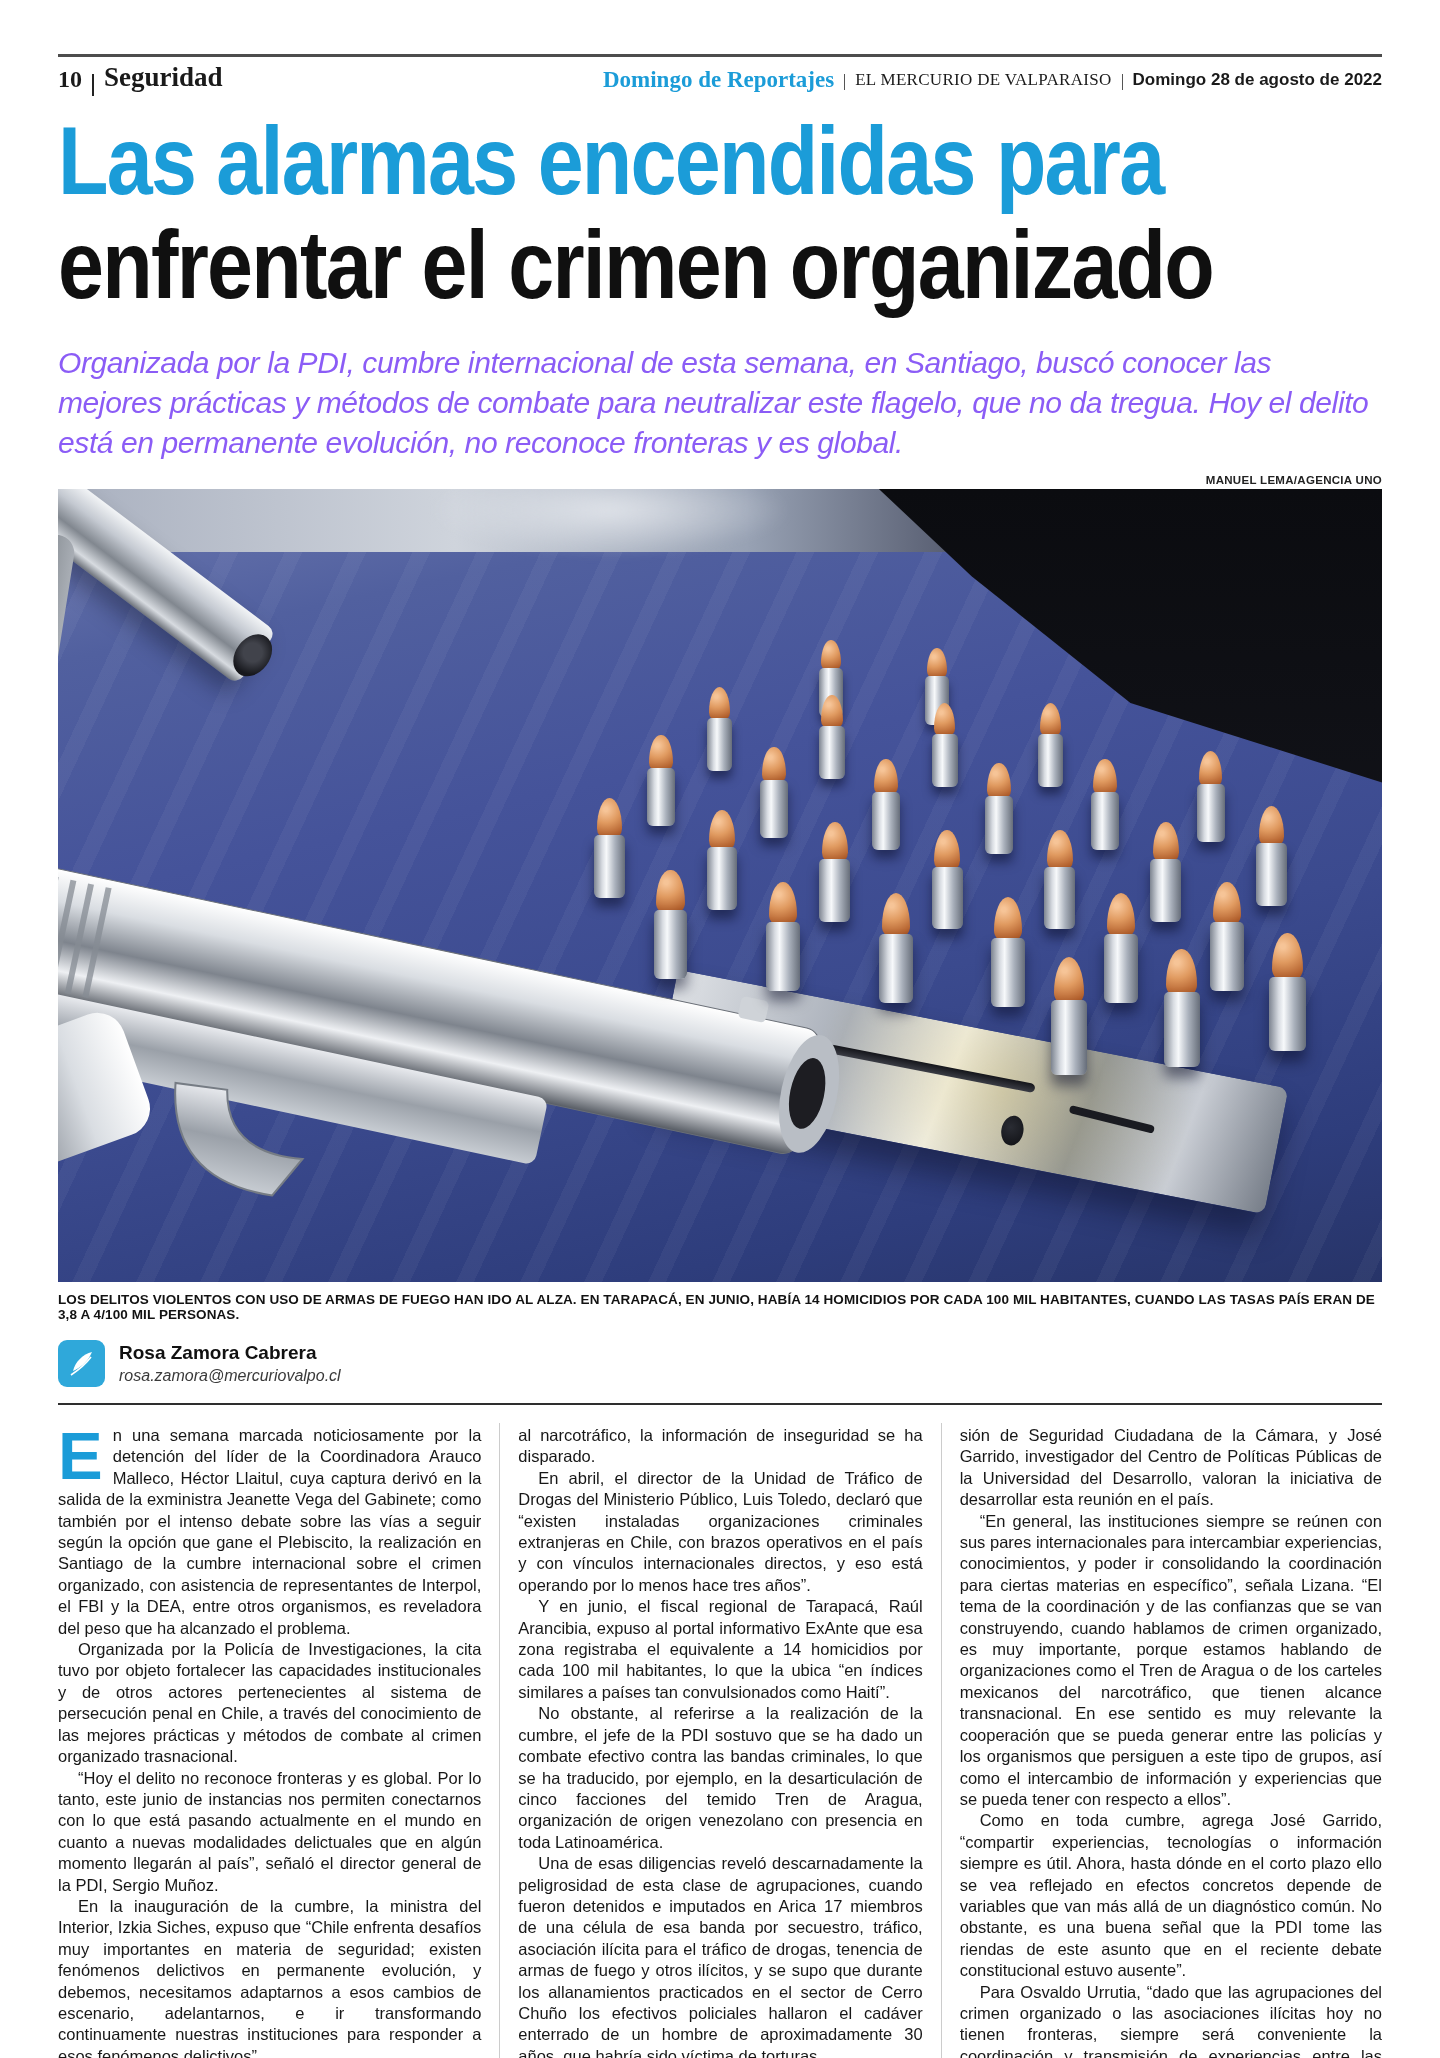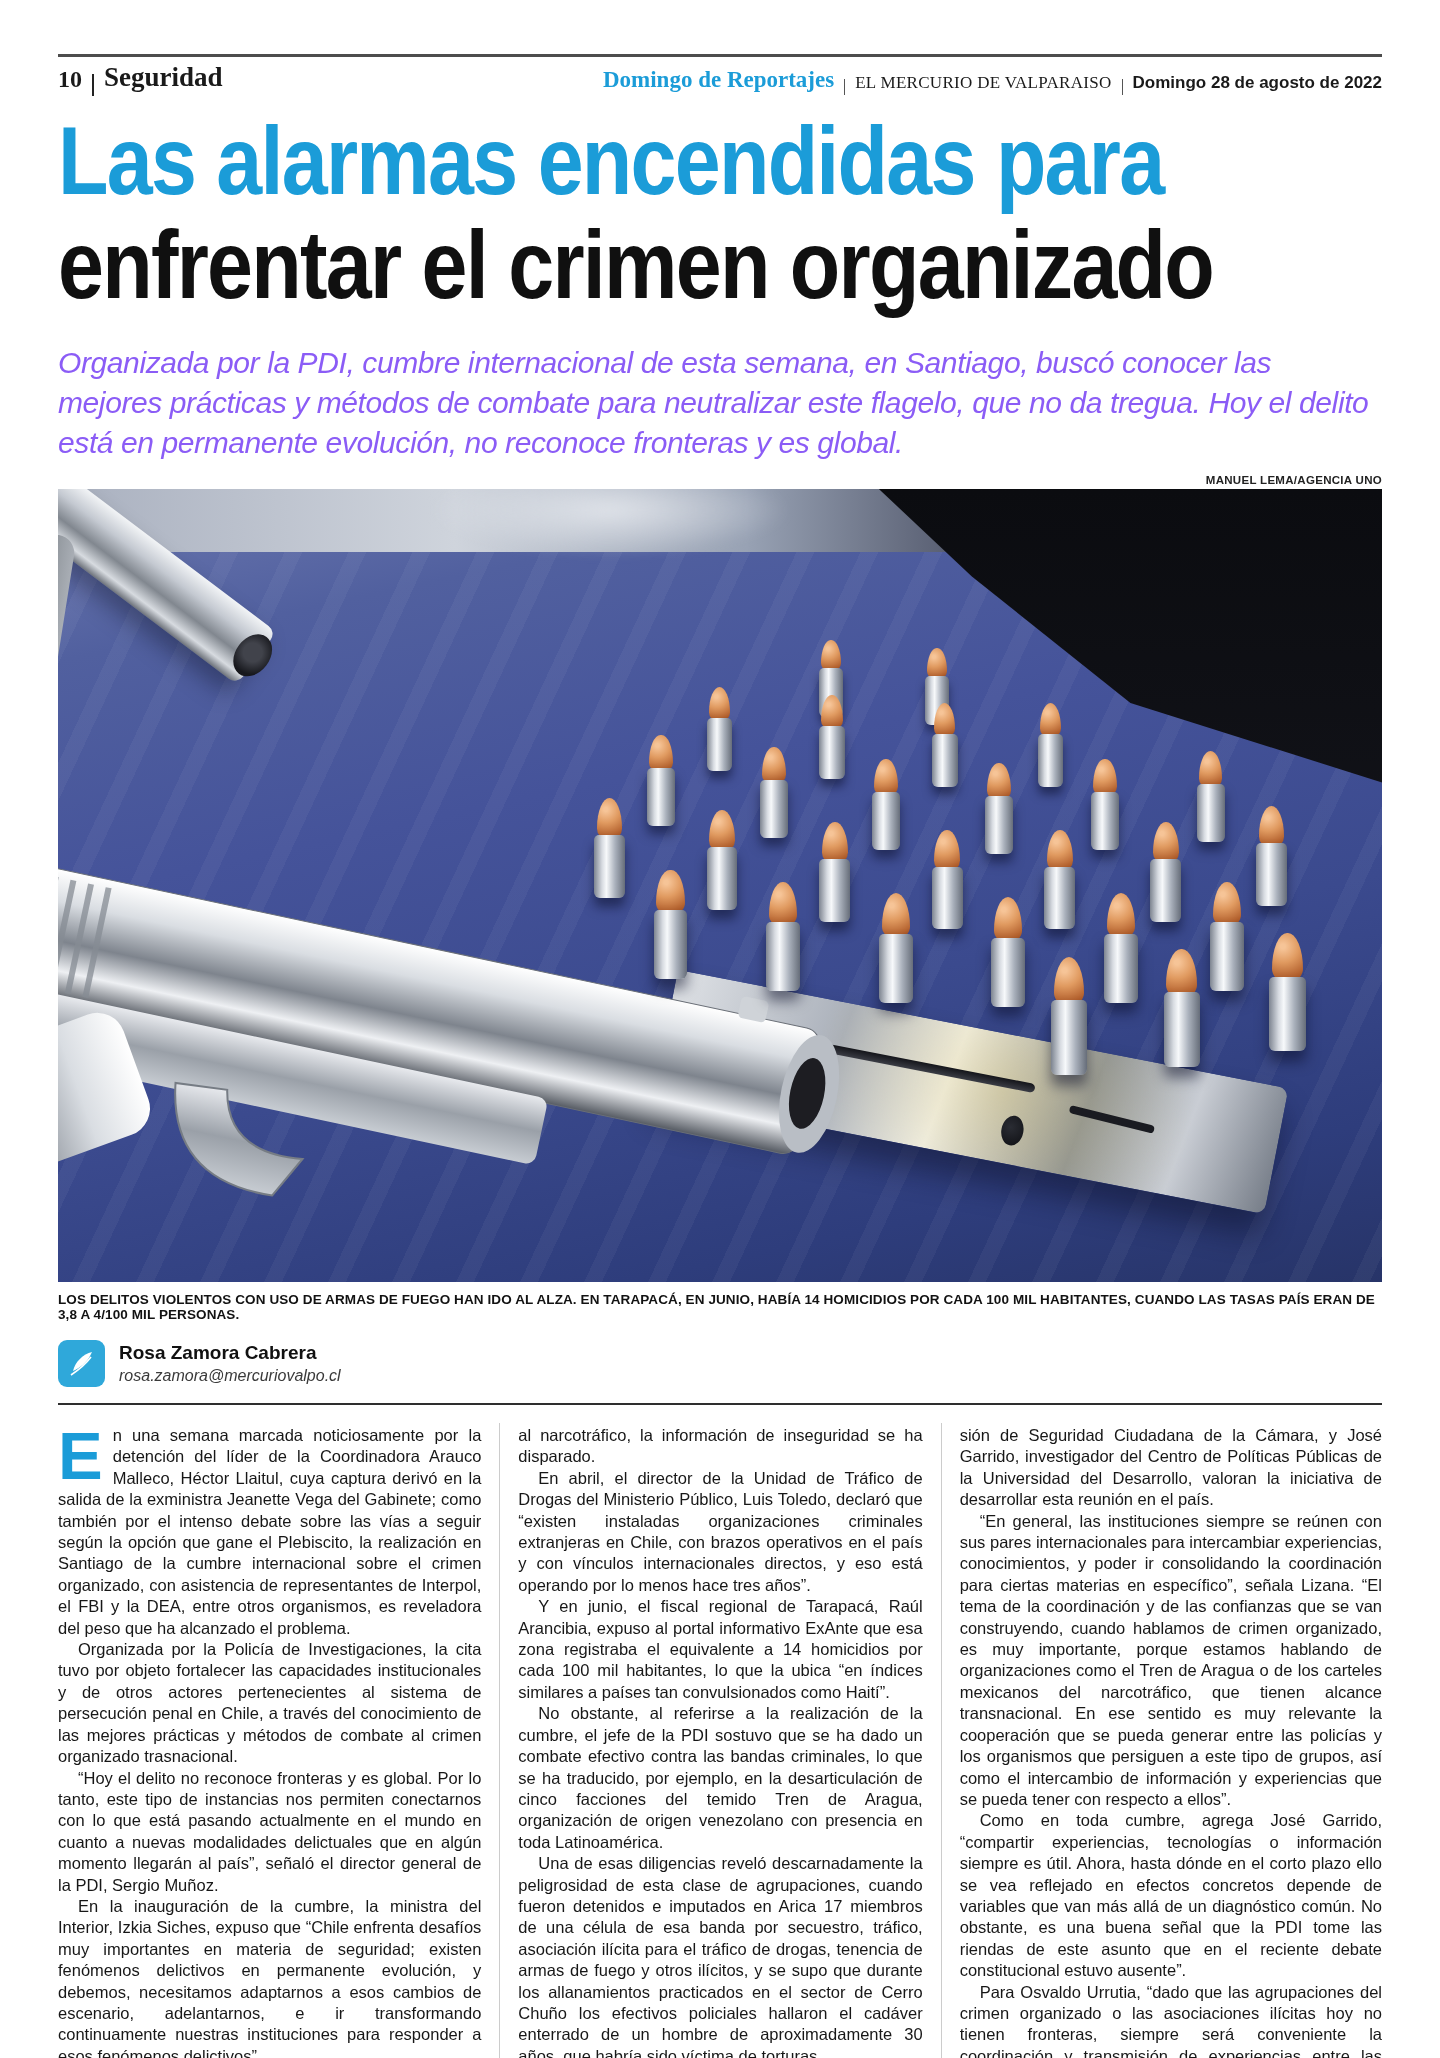--- a/index.html
+++ b/index.html
@@ -9,21 +9,21 @@
     font-family:"Liberation Sans", sans-serif; color:#1a1a1a;
   }
   .sheet { padding:0 58px; }
 
   
   .folio { border-top:3px solid #4d4d4d; margin-top:54px; padding-top:5px;
            display:flex; justify-content:space-between; align-items:baseline; }
   .folio-left { font-family:"Liberation Serif", serif; font-weight:bold; font-size:27px; display:flex; align-items:flex-end; gap:10px; }
   .folio-left .num { font-size:24px; }
   .folio-sep { display:inline-block; width:2px; height:22px; background:#222; transform:translateY(3px); }
-  .folio-right { display:flex; align-items:flex-end; gap:10px; }
+  .folio-right { display:flex; align-items:center; gap:10px; }
   .supplement { font-family:"Liberation Serif", serif; font-weight:bold; font-size:23px; color:#1b9cd8; }
   .thin-sep { display:inline-block; width:1px; height:16px; background:#555; transform:translateY(2px); }
   .paper-name { font-family:"Liberation Serif", serif; font-size:17px; letter-spacing:.3px; }
   .edition-date { font-weight:bold; font-size:17px; }
 
   
   .headline { margin-top:16px; }
   .headline .hl { display:block; white-space:nowrap; font-weight:bold;
                   font-size:96px; line-height:104px; letter-spacing:-2px;
                   transform:scaleX(.86); transform-origin:0 50%; }
@@ -235,21 +235,21 @@
       <div class="name">Rosa Zamora Cabrera</div>
       <div class="mail">rosa.zamora@mercuriovalpo.cl</div>
     </div>
   </div>
   <div class="article-rule"></div>
 
   <div class="columns">
     <div class="col">
       <p><span class="dropcap">E</span><span>n una semana marcada noticiosamente por la detención del líder de la Coordinadora Arauco Malleco, Héctor Llaitul, cuya captura derivó en la salida de la exministra Jeanette Vega del Gabinete; como también por el intenso debate sobre las vías a seguir según la opción que gane el Plebiscito, la realización en Santiago de la cumbre internacional sobre el crimen organizado, con asistencia de representantes de Interpol, el FBI y la DEA, entre otros organismos, es reveladora del peso que ha alcanzado el problema.</span></p>
       <p>Organizada por la Policía de Investigaciones, la cita tuvo por objeto fortalecer las capacidades institucionales y de otros actores pertenecientes al sistema de persecución penal en Chile, a través del conocimiento de las mejores prácticas y métodos de combate al crimen organizado trasnacional.</p>
-      <p>“Hoy el delito no reconoce fronteras y es global. Por lo tanto, este tipo de instancias nos permiten conectarnos con lo que está pasando actualmente en el mundo en cuanto a nuevas modalidades delictuales que en algún momento llegarán al país”, señaló el director general de la PDI, Sergio Muñoz.</p>
+      <p>“Hoy el delito no reconoce fronteras y es global. Por lo tanto, este junio de instancias nos permiten conectarnos con lo que está pasando actualmente en el mundo en cuanto a nuevas modalidades delictuales que en algún momento llegarán al país”, señaló el director general de la PDI, Sergio Muñoz.</p>
       <p>En la inauguración de la cumbre, la ministra del Interior, Izkia Siches, expuso que “Chile enfrenta desafíos muy importantes en materia de seguridad; existen fenómenos delictivos en permanente evolución, y debemos, necesitamos adaptarnos a esos cambios de escenario, adelantarnos, e ir transformando continuamente nuestras instituciones para responder a esos fenómenos delictivos”.</p>
 
     </div>
     <div class="col">
       <p>al narcotráfico, la información de inseguridad se ha disparado.</p>
       <p>En abril, el director de la Unidad de Tráfico de Drogas del Ministerio Público, Luis Toledo, declaró que “existen instaladas organizaciones criminales extranjeras en Chile, con brazos operativos en el país y con vínculos internacionales directos, y eso está operando por lo menos hace tres años”.</p>
       <p>Y en junio, el fiscal regional de Tarapacá, Raúl Arancibia, expuso al portal informativo ExAnte que esa zona registraba el equivalente a 14 homicidios por cada 100 mil habitantes, lo que la ubica “en índices similares a países tan convulsionados como Haití”.</p>
       <p>No obstante, al referirse a la realización de la cumbre, el jefe de la PDI sostuvo que se ha dado un combate efectivo contra las bandas criminales, lo que se ha traducido, por ejemplo, en la desarticulación de cinco facciones del temido Tren de Aragua, organización de origen venezolano con presencia en toda Latinoamérica.</p>
       <p>Una de esas diligencias reveló descarnadamente la peligrosidad de esta clase de agrupaciones, cuando fueron detenidos e imputados en Arica 17 miembros de una célula de esa banda por secuestro, tráfico, asociación ilícita para el tráfico de drogas, tenencia de armas de fuego y otros ilícitos, y se supo que durante los allanamientos practicados en el sector de Cerro Chuño los efectivos policiales hallaron el cadáver enterrado de un hombre de aproximadamente 30 años, que habría sido víctima de torturas.</p>
 

